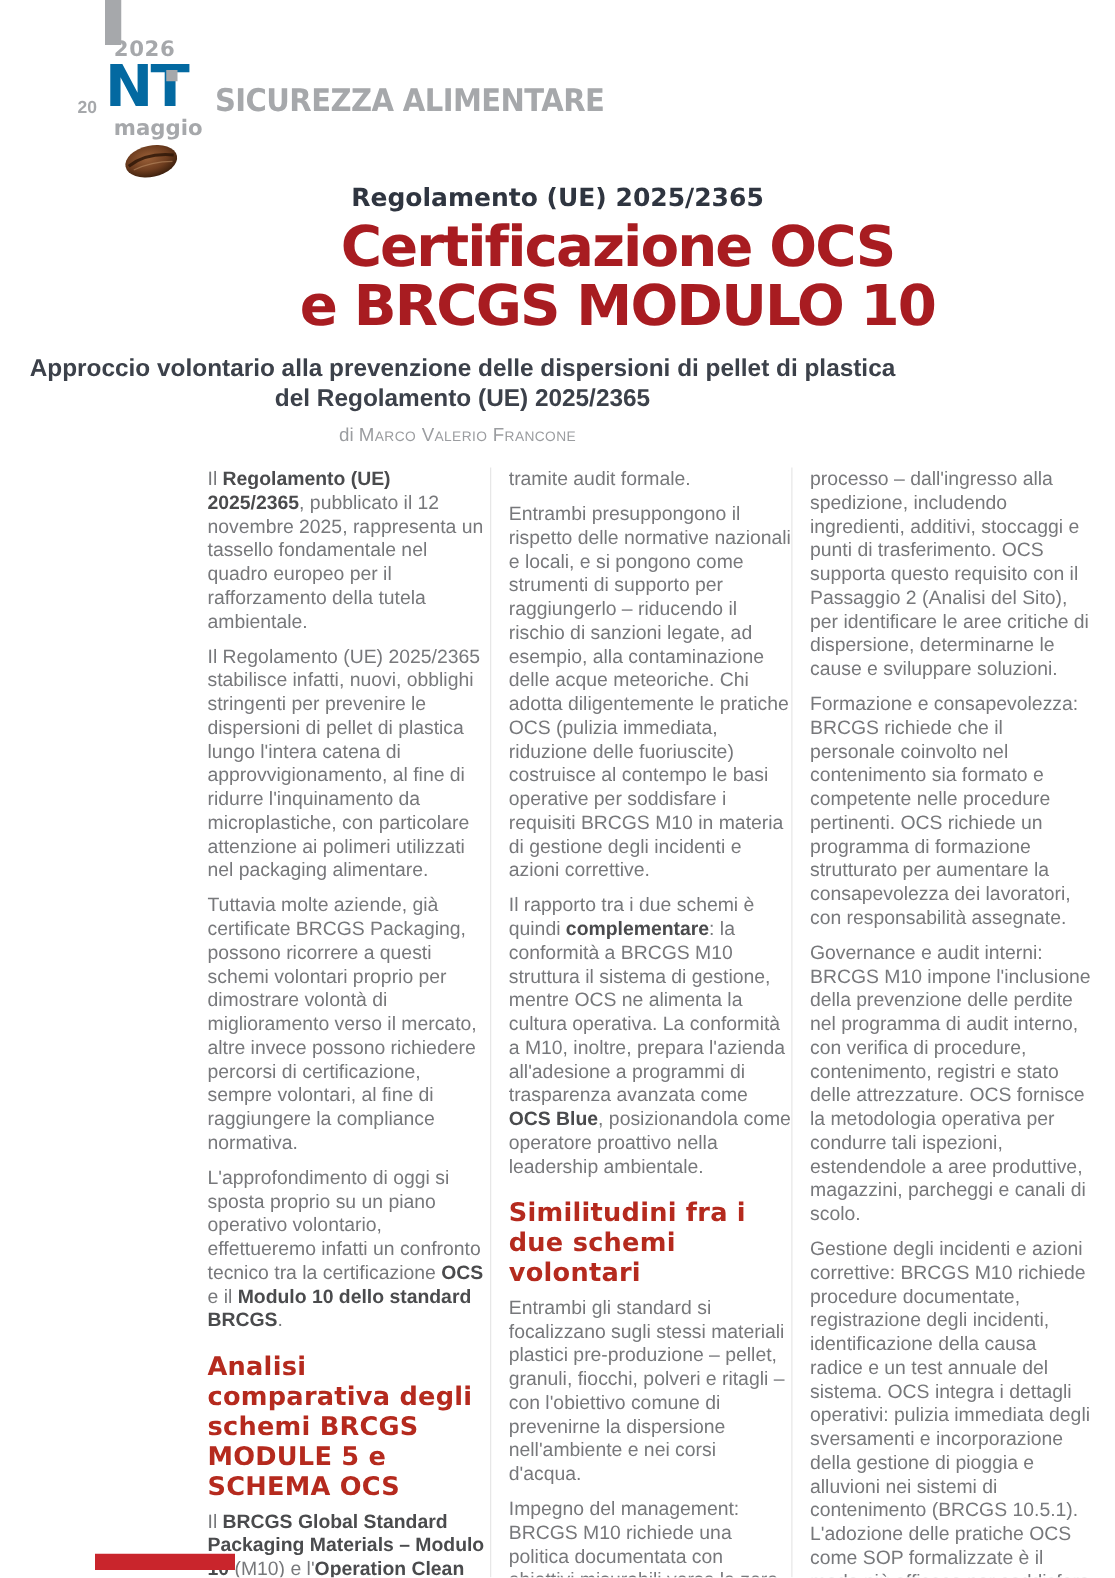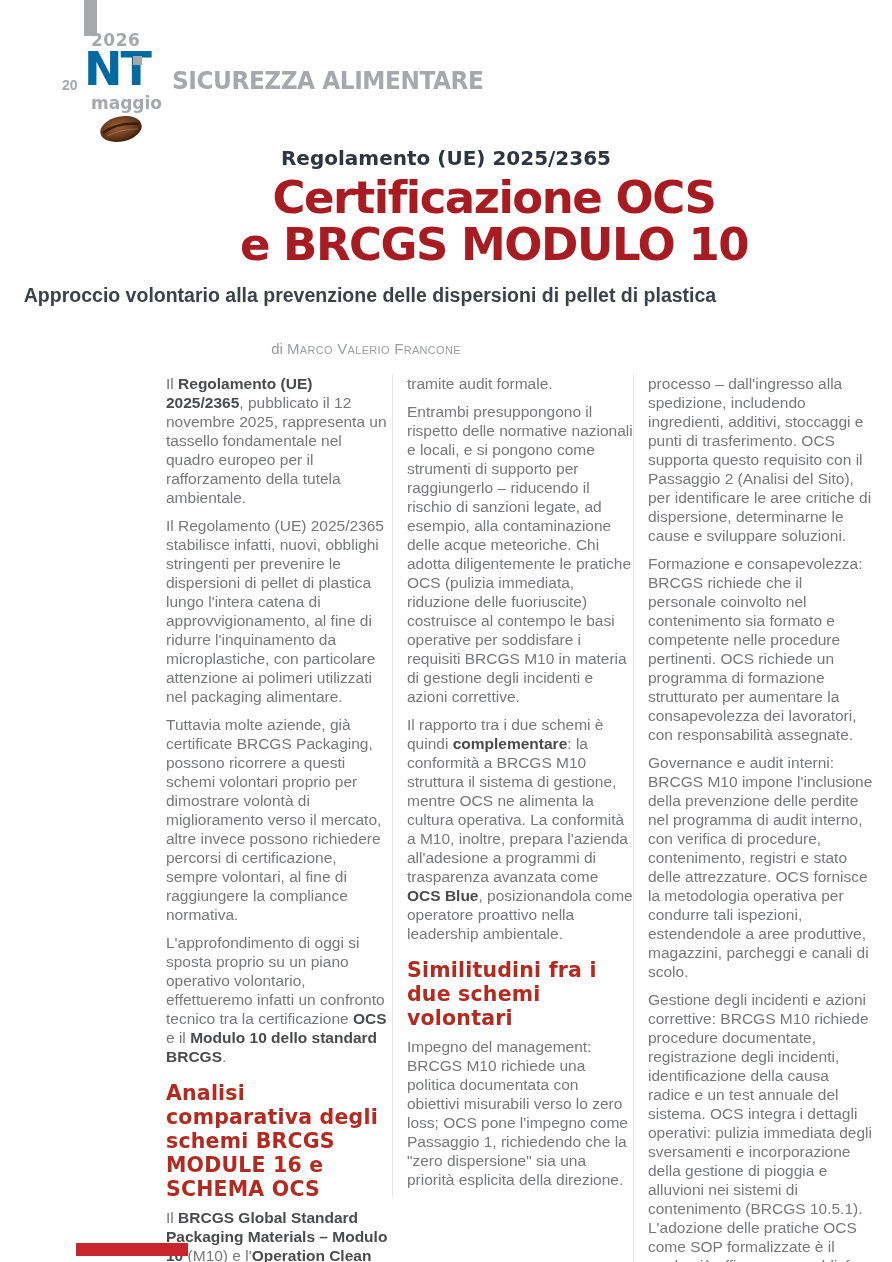--- a/index.html
+++ b/index.html
@@ -72,40 +72,42 @@
 
   <div class="section-title">SICUREZZA ALIMENTARE</div>
 
   <div class="kicker">Regolamento (UE) 2025/2365</div>
   <div class="headline">
     <div>Certificazione OCS</div>
     <div>e BRCGS MODULO 10</div>
   </div>
   <div class="subtitle">
     <div>Approccio volontario alla prevenzione delle dispersioni di pellet di plastica</div>
+    <div>del Regolamento (UE) 2025/2365</div>
   </div>
   <div class="byline">
     <span>di</span>
     <span class="sc">Marco Valerio Francone</span>
   </div>
 
   <div id="cols">
       <div class="col">
         <p class="bp"><span>Il </span><span class="bd">Regolamento (UE) 2025/2365</span><span>, pubblicato il 12 novembre 2025, rappresenta un tassello fondamentale nel quadro europeo per il rafforzamento della tutela ambientale.</span></p>
         <p class="bp"><span>Il Regolamento (UE) 2025/2365 stabilisce infatti, nuovi, obblighi stringenti per prevenire le dispersioni di pellet di plastica lungo l'intera catena di approvvigionamento, al fine di ridurre l'inquinamento da microplastiche, con particolare attenzione ai polimeri utilizzati nel packaging alimentare.</span></p>
         <p class="bp"><span>Tuttavia molte aziende, già certificate BRCGS Packaging, possono ricorrere a questi schemi volontari proprio per dimostrare volontà di miglioramento verso il mercato, altre invece possono richiedere percorsi di certificazione, sempre volontari, al fine di raggiungere la compliance normativa.</span></p>
         <p class="bp"><span>L'approfondimento di oggi si sposta proprio su un piano operativo volontario, effettueremo infatti un confronto tecnico tra la certificazione </span><span class="bd">OCS</span><span> e il </span><span class="bd">Modulo 10 dello standard BRCGS</span><span>.</span></p>
-        <h2 class="rh"><span>Analisi comparativa degli schemi BRCGS MODULE 16 e SCHEMA OCS</span></h2>
+        <h2 class="rh"><span>Analisi comparativa degli schemi BRCGS MODULE 5 e SCHEMA OCS</span></h2>
         <p class="bp"><span>Il </span><span class="bd">BRCGS Global Standard Packaging Materials – Modulo 10</span><span> (M10) e l'</span><span class="bd">Operation Clean Sweep</span></p>
       </div>
       <div class="col">
         <p class="bp"><span>tramite audit formale.</span></p>
         <p class="bp"><span>Entrambi presuppongono il rispetto delle normative nazionali e locali, e si pongono come strumenti di supporto per raggiungerlo – riducendo il rischio di sanzioni legate, ad esempio, alla contaminazione delle acque meteoriche. Chi adotta diligentemente le pratiche OCS (pulizia immediata, riduzione delle fuoriuscite) costruisce al contempo le basi operative per soddisfare i requisiti BRCGS M10 in materia di gestione degli incidenti e azioni correttive.</span></p>
         <p class="bp"><span>Il rapporto tra i due schemi è quindi </span><span class="bd">complementare</span><span>: la conformità a BRCGS M10 struttura il sistema di gestione, mentre OCS ne alimenta la cultura operativa. La conformità a M10, inoltre, prepara l'azienda all'adesione a programmi di trasparenza avanzata come </span><span class="bd">OCS Blue</span><span>, posizionandola come operatore proattivo nella leadership ambientale.</span></p>
         <h2 class="rh"><span>Similitudini fra i due schemi volontari</span></h2>
+        <p class="bp"><span>Entrambi gli standard si focalizzano sugli stessi materiali plastici pre-produzione – pellet, granuli, fiocchi, polveri e ritagli – con l'obiettivo comune di prevenirne la dispersione nell'ambiente e nei corsi d'acqua.</span></p>
         <p class="bp"><span>Impegno del management: BRCGS M10 richiede una politica documentata con obiettivi misurabili verso lo zero loss; OCS pone l'impegno come Passaggio 1, richiedendo che la "zero dispersione" sia una priorità esplicita della direzione.</span></p>
       </div>
       <div class="col">
         <p class="bp"><span>processo – dall'ingresso alla spedizione, includendo ingredienti, additivi, stoccaggi e punti di trasferimento. OCS supporta questo requisito con il Passaggio 2 (Analisi del Sito), per identificare le aree critiche di dispersione, determinarne le cause e sviluppare soluzioni.</span></p>
         <p class="bp"><span>Formazione e consapevolezza: BRCGS richiede che il personale coinvolto nel contenimento sia formato e competente nelle procedure pertinenti. OCS richiede un programma di formazione strutturato per aumentare la consapevolezza dei lavoratori, con responsabilità assegnate.</span></p>
         <p class="bp"><span>Governance e audit interni: BRCGS M10 impone l'inclusione della prevenzione delle perdite nel programma di audit interno, con verifica di procedure, contenimento, registri e stato delle attrezzature. OCS fornisce la metodologia operativa per condurre tali ispezioni, estendendole a aree produttive, magazzini, parcheggi e canali di scolo.</span></p>
         <p class="bp"><span>Gestione degli incidenti e azioni correttive: BRCGS M10 richiede procedure documentate, registrazione degli incidenti, identificazione della causa radice e un test annuale del sistema. OCS integra i dettagli operativi: pulizia immediata degli sversamenti e incorporazione della gestione di pioggia e alluvioni nei sistemi di contenimento (BRCGS 10.5.1). L'adozione delle pratiche OCS come SOP formalizzate è il modo più efficace per soddisfare i requisiti BRCGS M10 in modo proattivo, riducendo il rischio di non conformità.</span></p>
       </div>
     </div>
 

